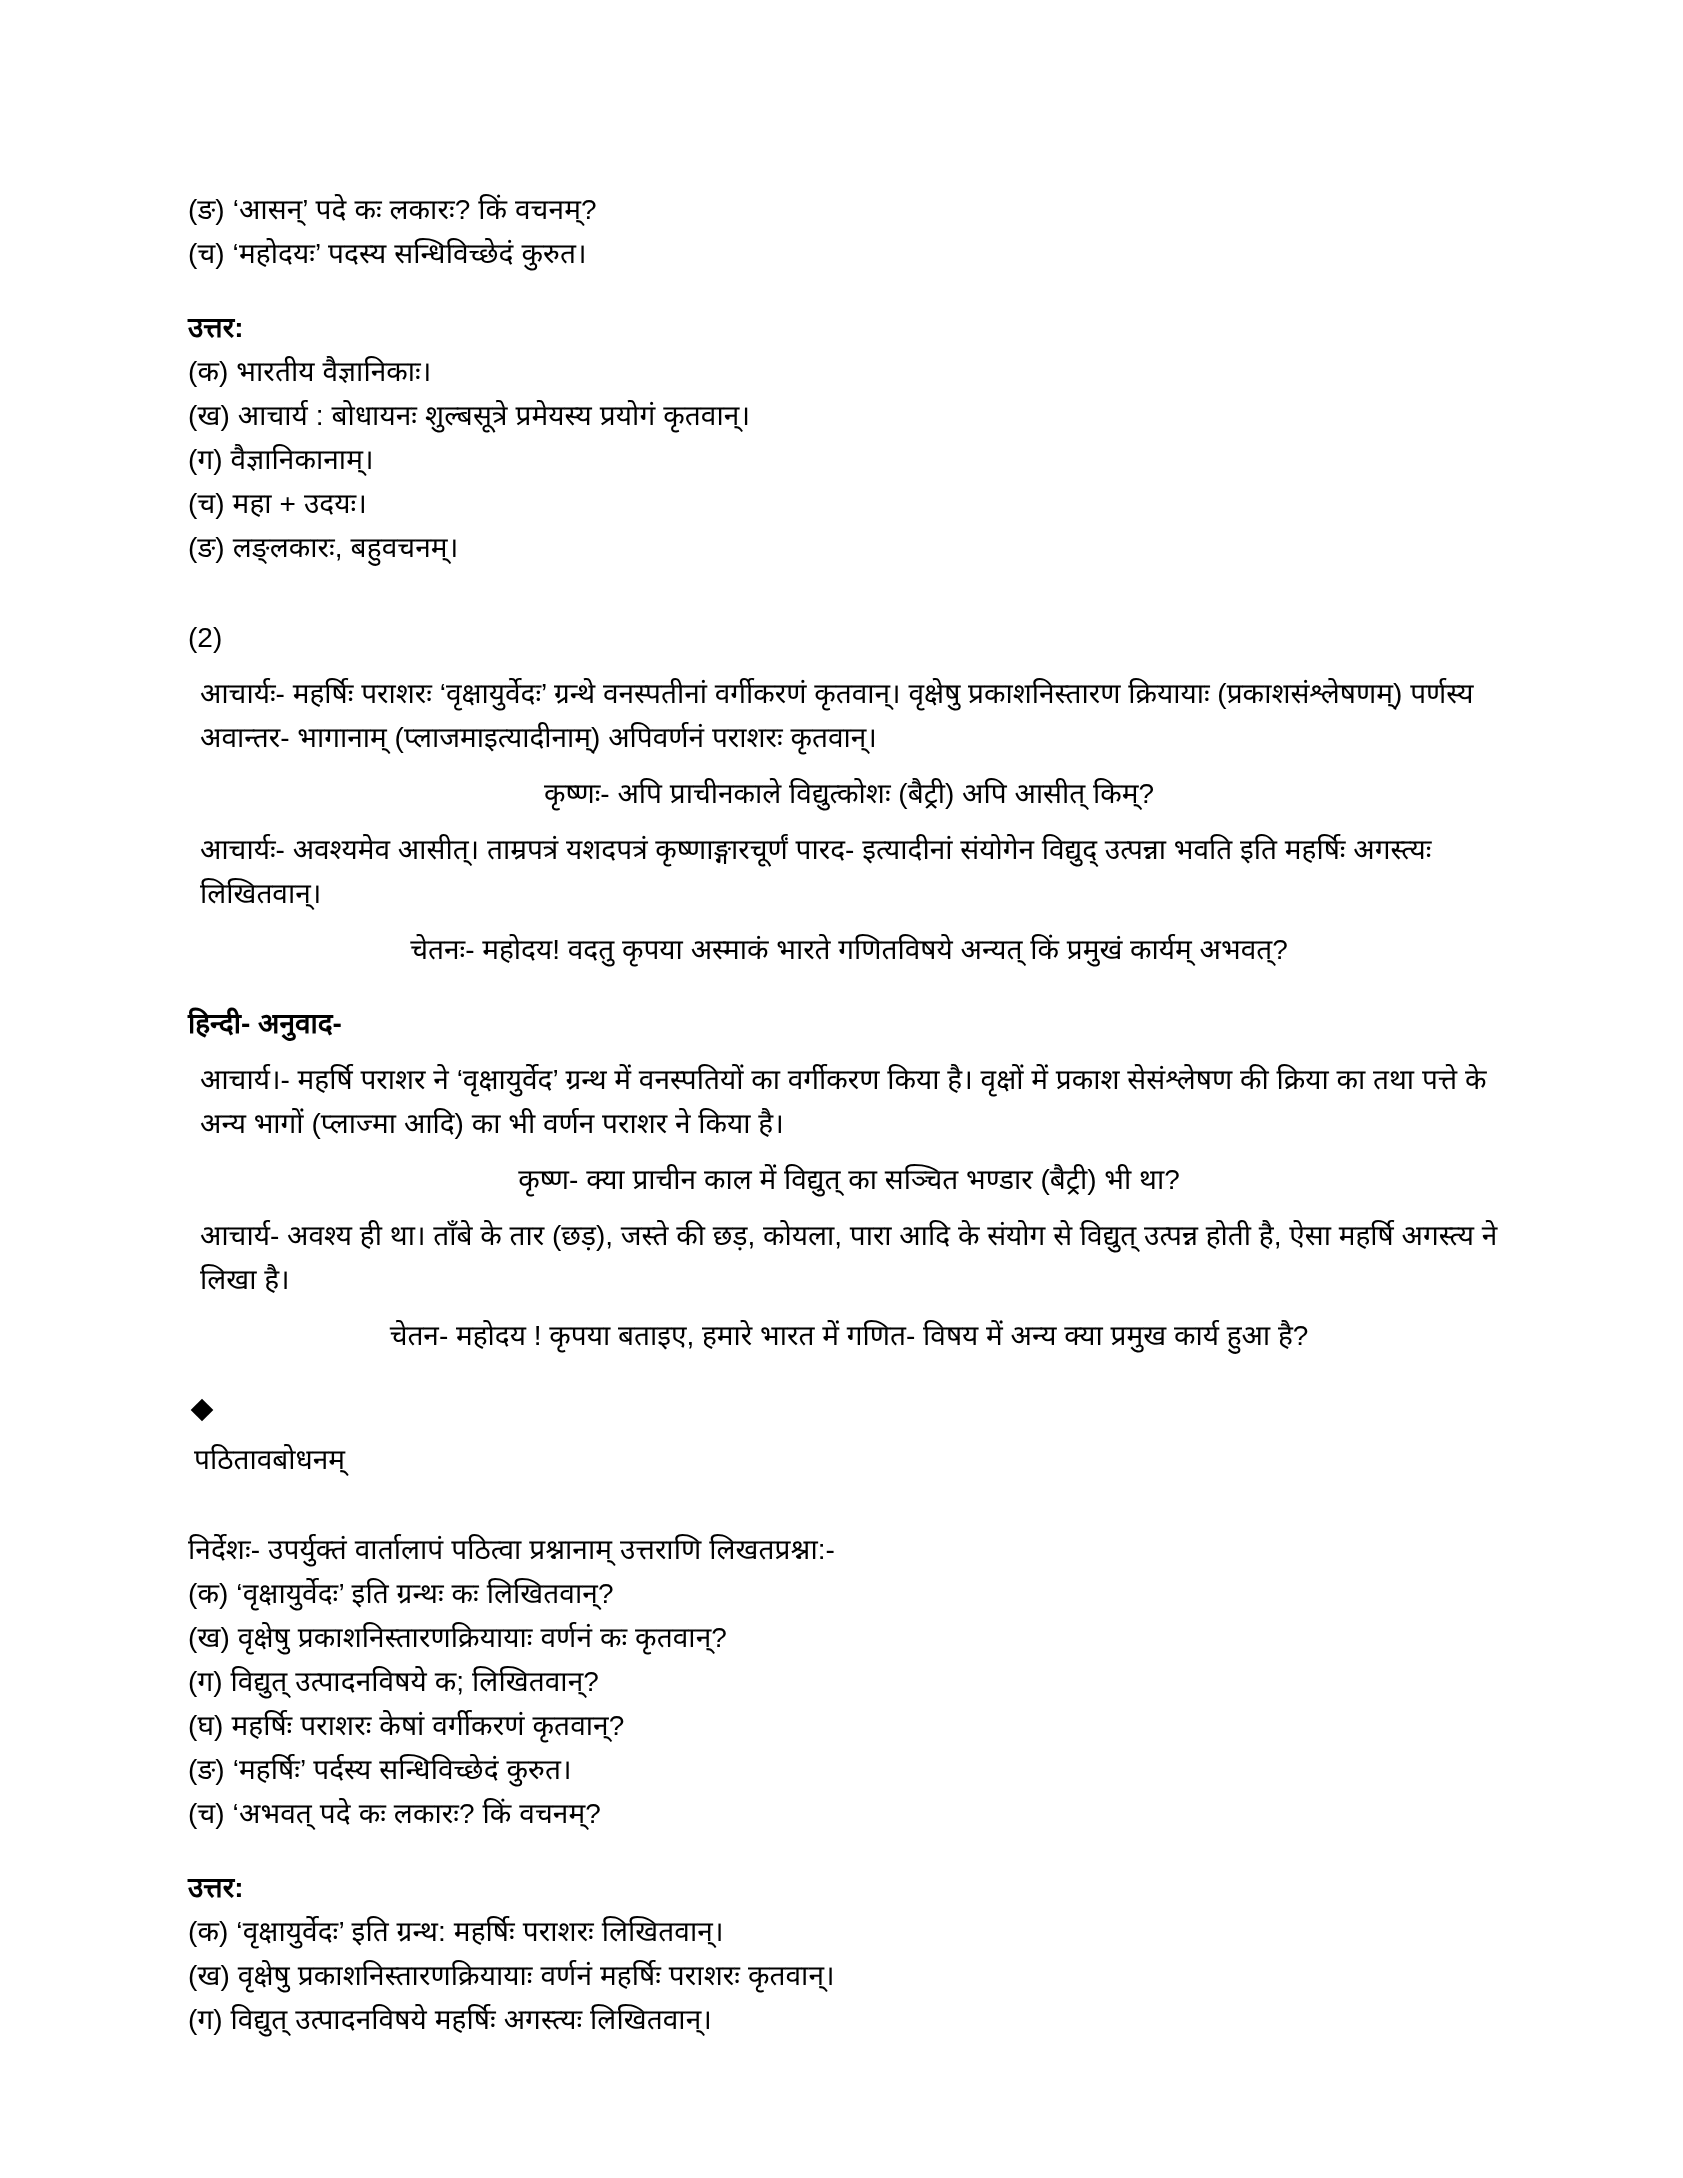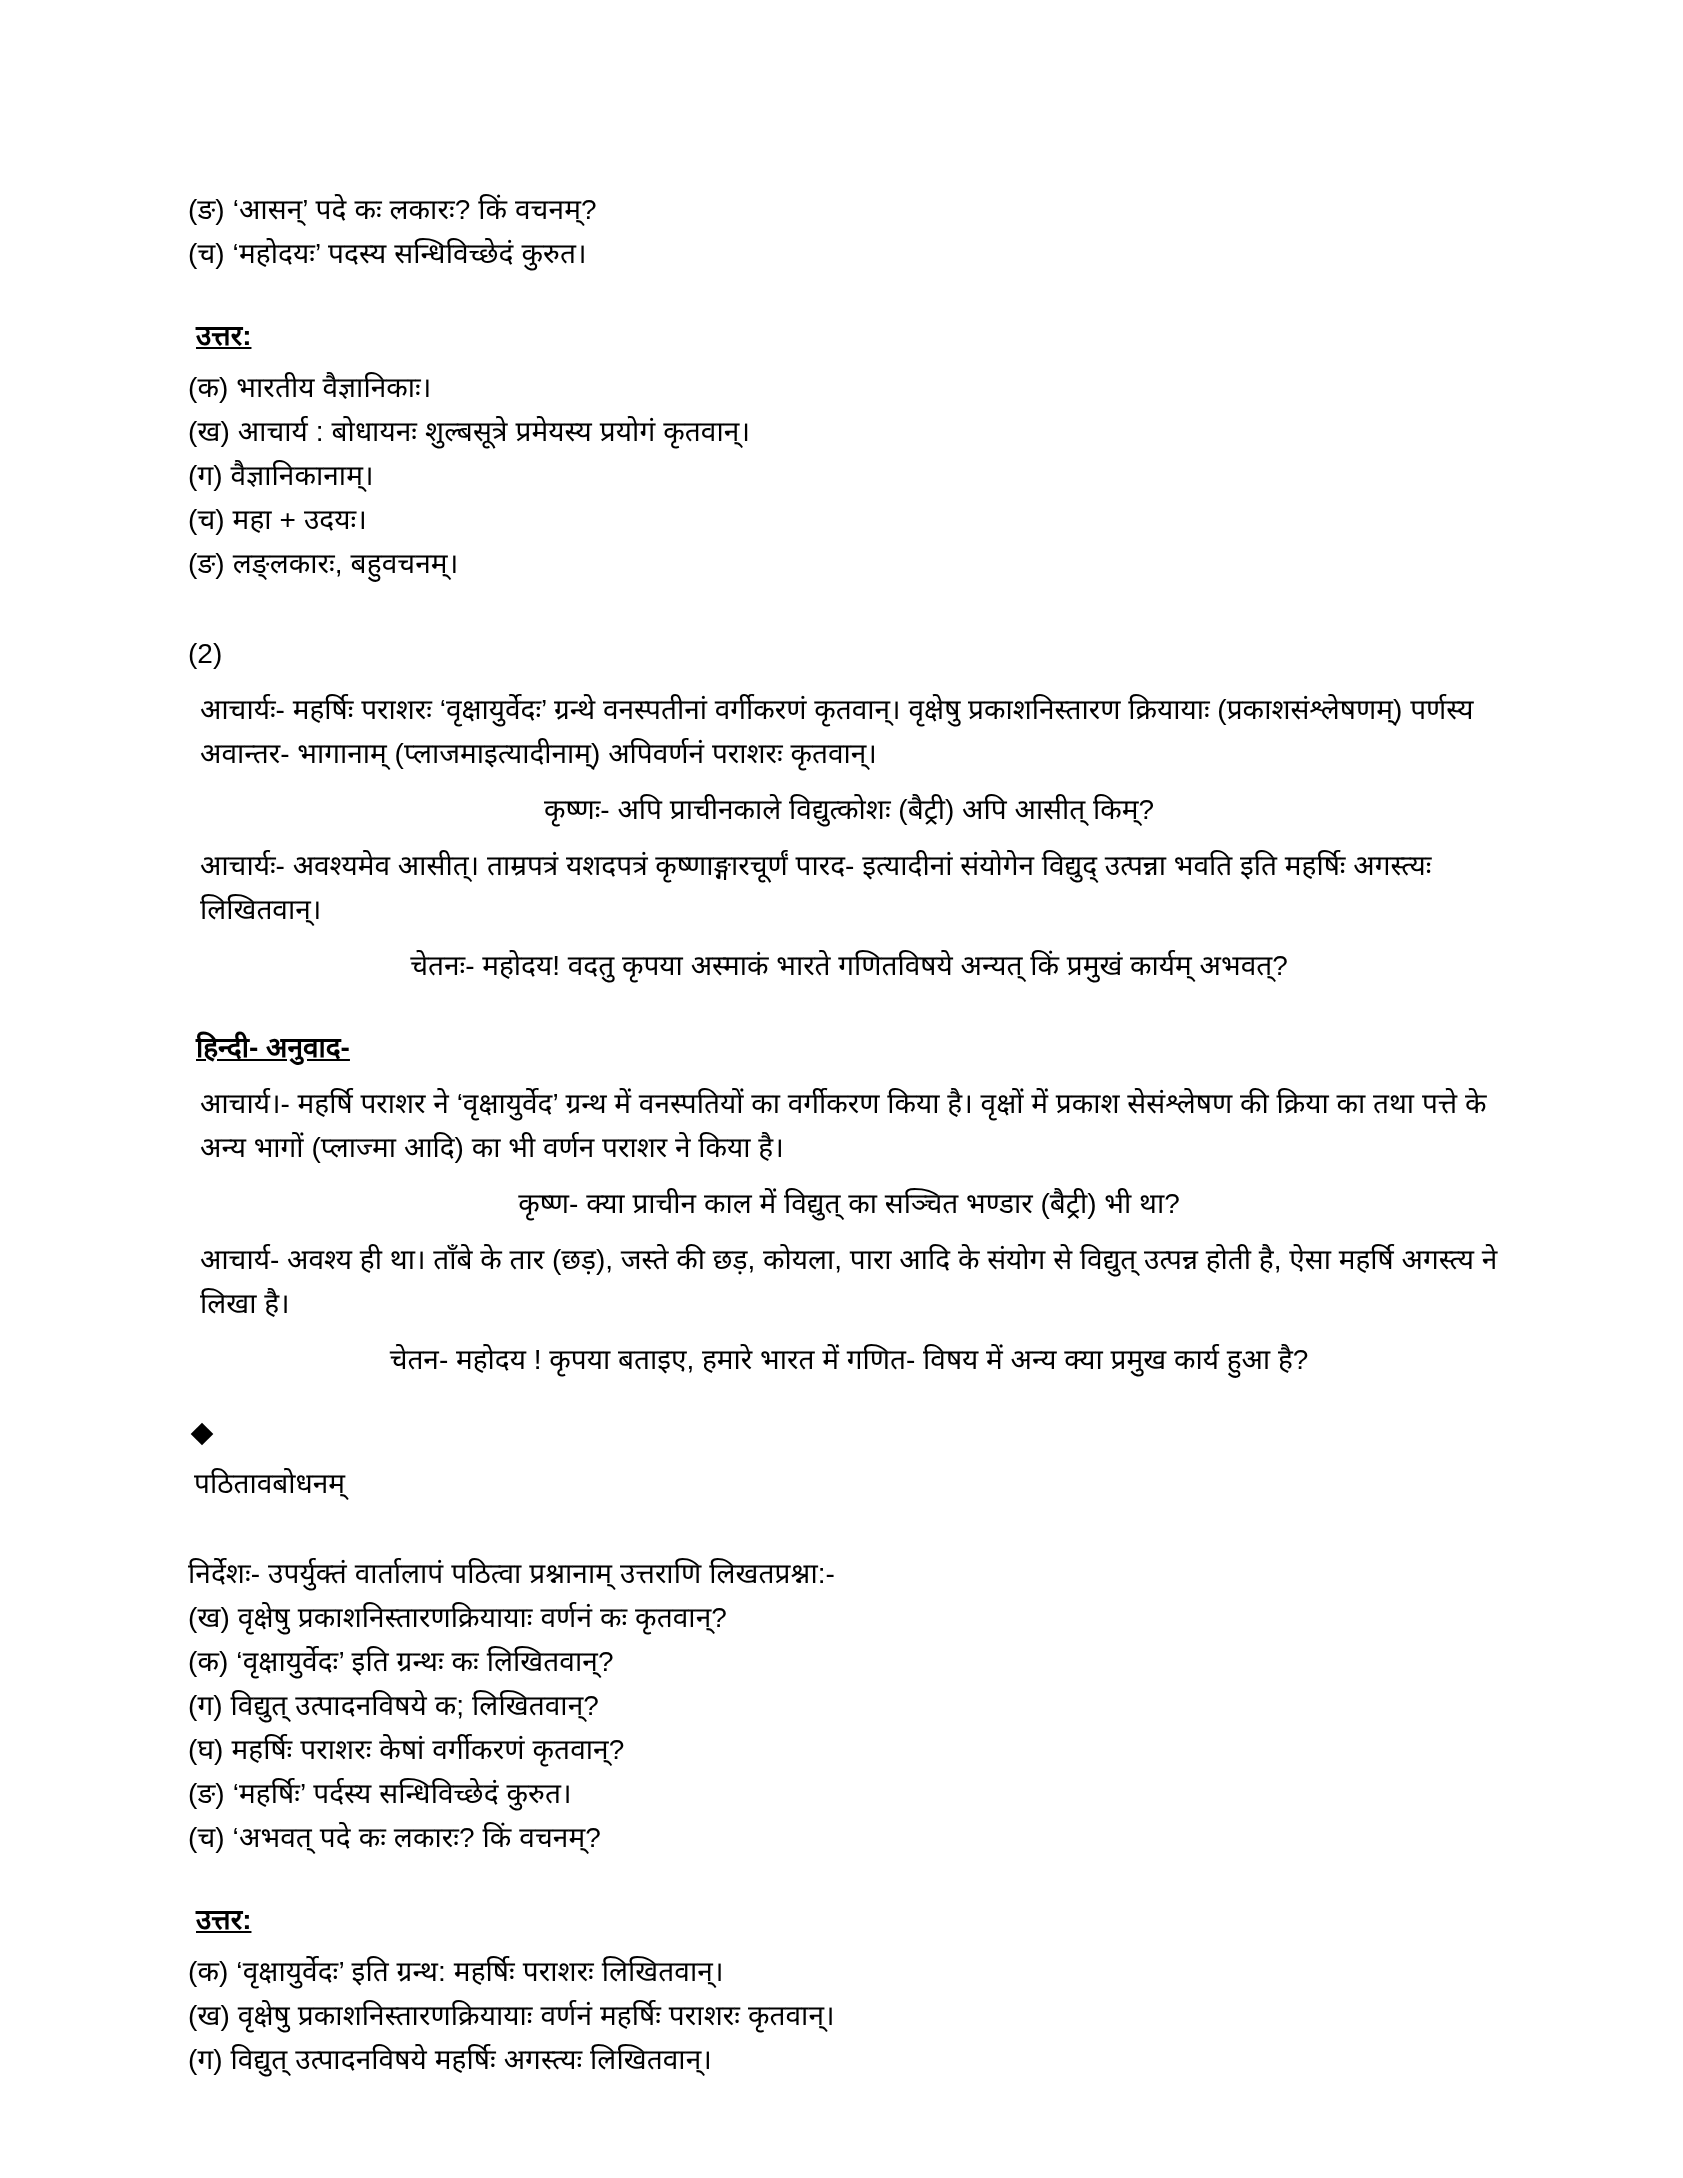--- a/index.html
+++ b/index.html
@@ -32,22 +32,21 @@
   .para {
     font-size: 28px;
     line-height: 44px;
     margin: 12px;
     text-align: left;
   }
   .heading {
     font-size: 28px;
     line-height: 44px;
     font-weight: bold;
-    margin: 8px;
-    text-decoration: underline;
+    margin: 0;
   }
   .gap-md { height: 30px; }
   .gap-lg { height: 46px; }
   .section-num {
     font-size: 28px;
     line-height: 44px;
     margin: 0;
   }
   .bullet-head {
     display: flex;
@@ -123,22 +122,22 @@
   <div class="bullet-head">
     <span class="diamond"></span>
     <span>पठितावबोधनम्</span>
   </div>
 
   <div class="gap-lg"></div>
 
   <p class="line">निर्देशः- उपर्युक्तं वार्तालापं पठित्वा प्रश्नानाम् उत्तराणि लिखतप्रश्ना:-</p>
 
   <div class="block">
+    <p class="line">(क) ‘वृक्षायुर्वेदः’ इति ग्रन्थः कः लिखितवान्?</p>
     <p class="line">(ख) वृक्षेषु प्रकाशनिस्तारणक्रियायाः वर्णनं कः कृतवान्?</p>
-    <p class="line">(क) ‘वृक्षायुर्वेदः’ इति ग्रन्थः कः लिखितवान्?</p>
     <p class="line">(ग) विद्युत् उत्पादनविषये क; लिखितवान्?</p>
     <p class="line">(घ) महर्षिः पराशरः केषां वर्गीकरणं कृतवान्?</p>
     <p class="line">(ङ) ‘महर्षिः’ पर्दस्य सन्धिविच्छेदं कुरुत।</p>
     <p class="line">(च) ‘अभवत् पदे कः लकारः? किं वचनम्?</p>
   </div>
 
   <div class="gap-md"></div>
 
   <p class="heading">उत्तर:</p>
   <div class="block">

